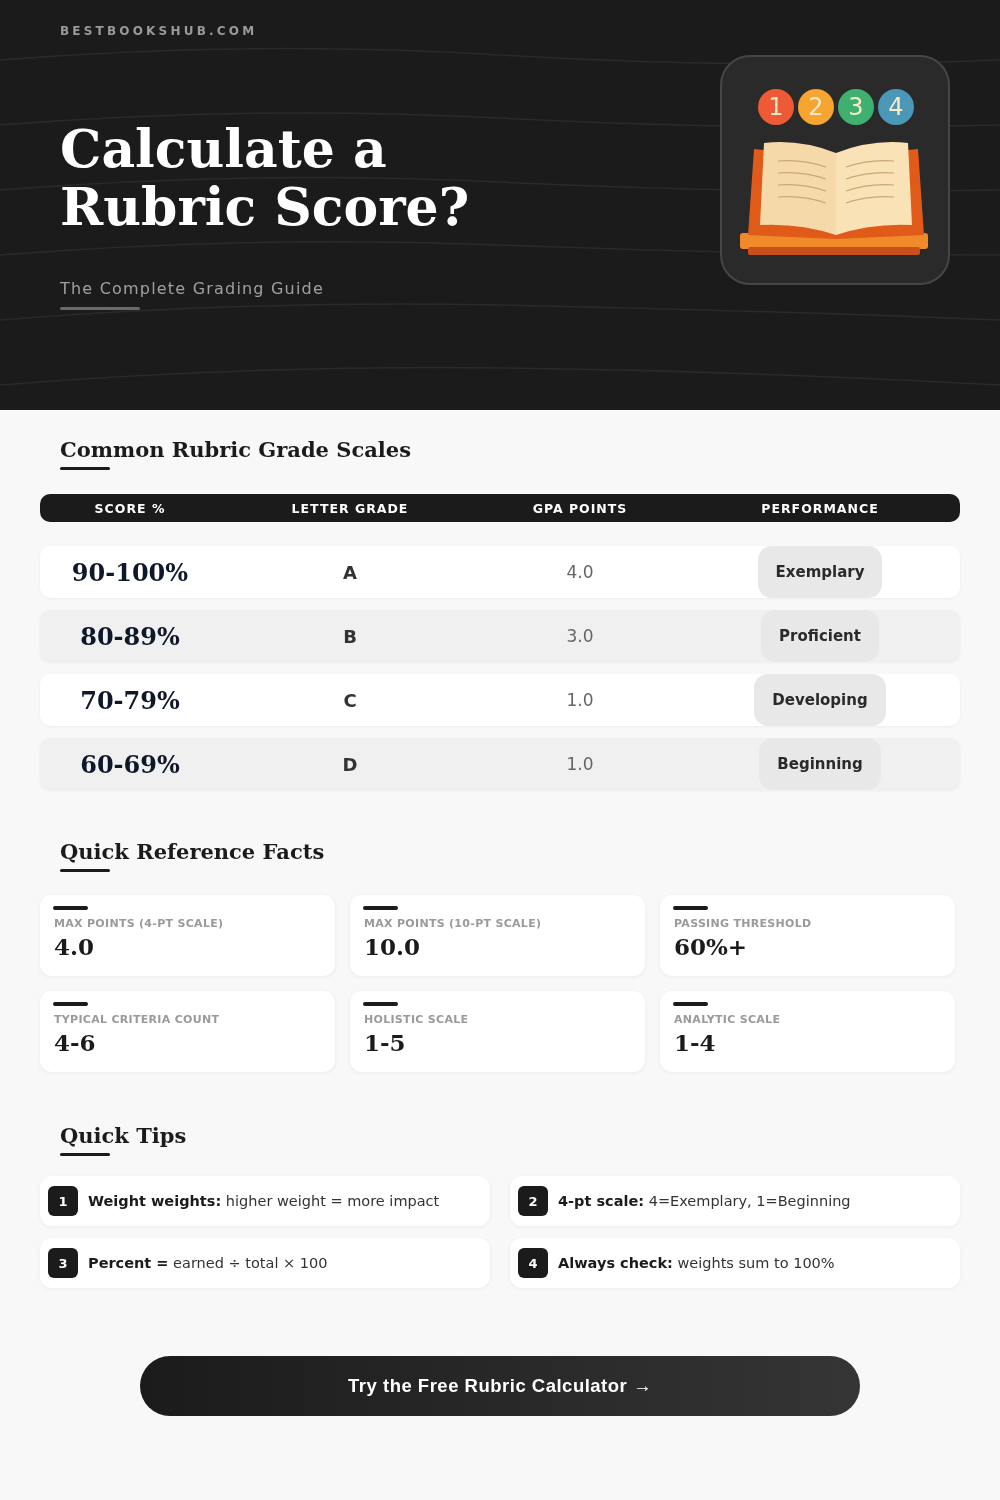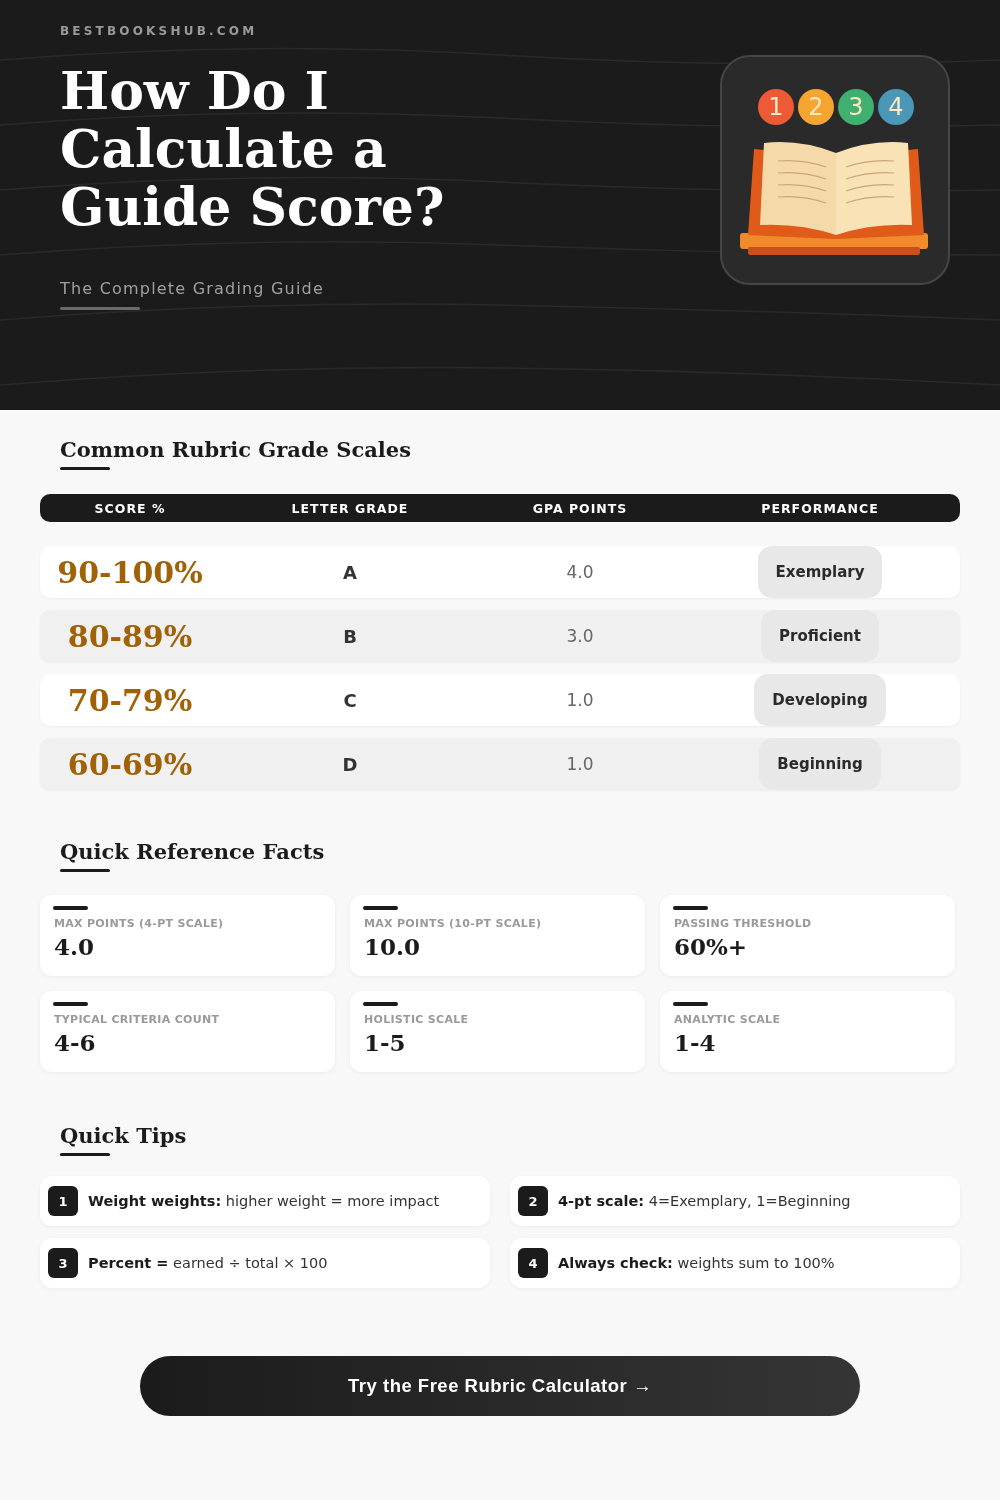--- a/index.html
+++ b/index.html
@@ -22,21 +22,21 @@
   .sec-title { position: absolute; left: 60px; font-family: "DejaVu Serif", serif; font-weight: bold; font-size: 21px; color: #1b1b1b; }
   .sec-bar { position: absolute; left: 60px; width: 50px; height: 3px; background: #1b1b1b; border-radius: 2px; }
 
   
   .thead { position: absolute; left: 40px; top: 494px; width: 920px; height: 28px; background: #1b1b1b; border-radius: 10px; display: flex; align-items: center; }
   .th { color: #fff; font-size: 12.5px; font-weight: bold; letter-spacing: 1px; text-align: center; }
   .c1 { width: 180px; } .c2 { width: 260px; } .c3 { width: 200px; } .c4 { width: 280px; }
   .trow { position: absolute; left: 40px; width: 920px; height: 52px; border-radius: 10px; display: flex; align-items: center; box-shadow: 0 1px 3px rgba(0,0,0,0.05); }
   .trow.odd { background: #ffffff; }
   .trow.even { background: #f0f0f0; }
-  .td-score { font-family: "DejaVu Serif", serif; font-weight: bold; font-size: 30px; text-align: center; color: #a16207; }
+  .td-score { font-family: "DejaVu Serif", serif; font-weight: bold; font-size: 24px; text-align: center; color: #0f172a; }
   .td-letter { font-weight: bold; font-size: 18px; text-align: center; color: #333; }
   .td-gpa { font-size: 17px; text-align: center; color: #666; }
   .td-perf { display: flex; justify-content: center; }
   .pill { background: #e8e8e8; border-radius: 14px; padding: 17px 18px; font-size: 15px; font-weight: bold; color: #2a2a2a; }
 
   
   .fact { position: absolute; width: 295px; height: 81px; background: #fff; border-radius: 12px; box-shadow: 0 1px 4px rgba(0,0,0,0.06); }
   .fact .fbar { position: absolute; left: 13px; top: 11px; width: 35px; height: 4px; background: #1b1b1b; border-radius: 2px; }
   .fact .flabel { position: absolute; left: 14px; top: 22px; font-size: 11px; font-weight: bold; color: #9a9a9a; letter-spacing: 0.3px; }
   .fact .fvalue { position: absolute; left: 14px; top: 38px; font-family: "DejaVu Serif", serif; font-weight: bold; font-size: 23px; color: #1b1b1b; }
@@ -59,23 +59,23 @@
       <path d="M0 60 Q250 40 500 55 T1000 60"></path>
       <path d="M0 125 Q250 105 500 118 T1000 125"></path>
       <path d="M0 190 Q250 170 500 182 T1000 190"></path>
       <path d="M0 255 Q250 235 500 245 T1000 255"></path>
       <path d="M0 320 Q250 300 500 305 T1000 320"></path>
       <path d="M0 385 Q250 365 500 368 T1000 385"></path>
     </g>
   </svg>
   <div class="site">BESTBOOKSHUB.COM</div>
   <h1 class="title">
-    <span>How Do I</span><br>
+    <br>
     <span>Calculate a</span><br>
-    <span>Guide Score?</span>
+    <span>Rubric Score?</span>
   </h1>
   <div class="subtitle">The Complete Grading Guide</div>
   <div class="subtitle-bar"></div>
 
   <div class="icon-box">
     <div class="badges">
       <div class="badge" style="background:#ee5a36">1</div>
       <div class="badge" style="background:#f6a531">2</div>
       <div class="badge" style="background:#3fb070">3</div>
       <div class="badge" style="background:#4a97b8">4</div>

